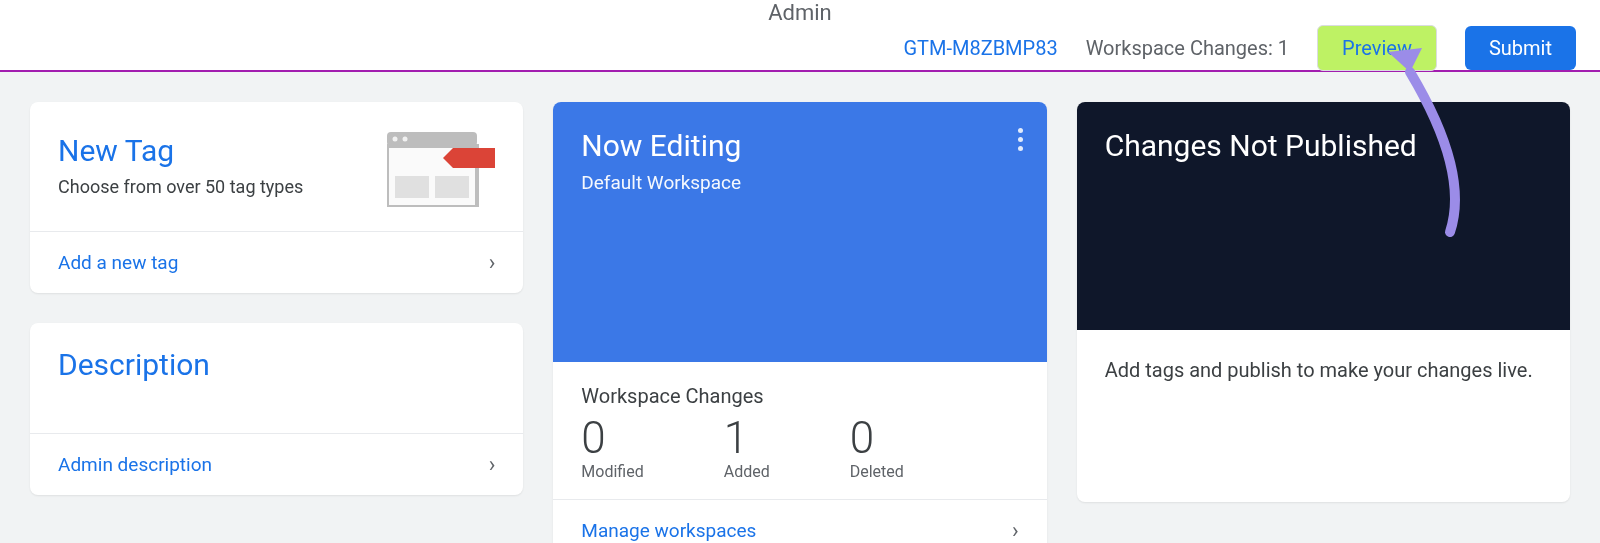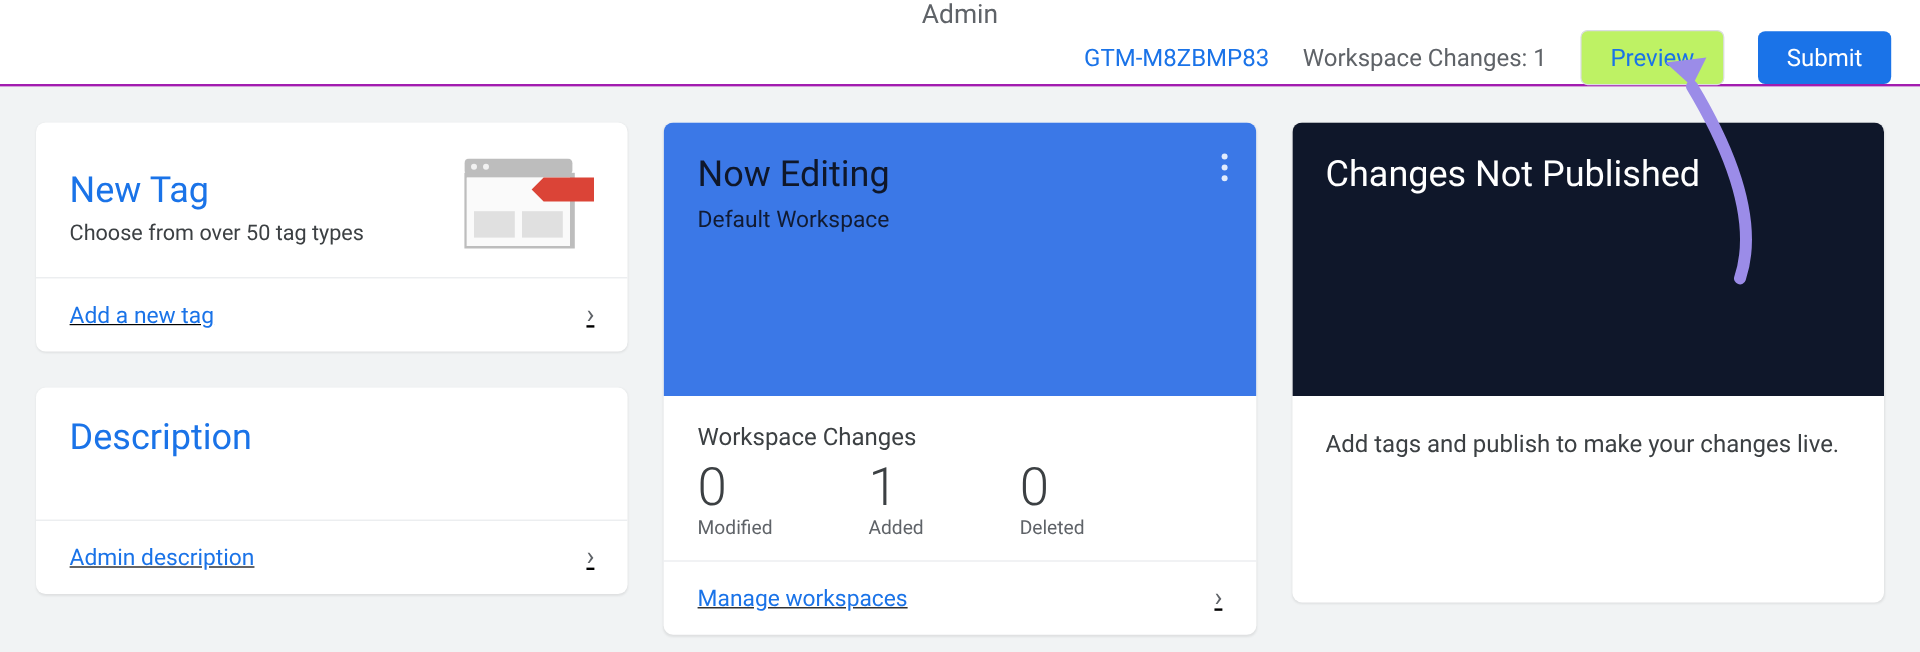--- a/index.html
+++ b/index.html
@@ -89,53 +89,52 @@
       color: #3c4043;
       line-height: 1.4;
     }
     .card-footer {
       border-top: 1px solid #e8eaed;
       padding: 18px 28px;
       display: flex;
       align-items: center;
       justify-content: space-between;
       cursor: pointer;
-      text-decoration: underline;
     }
     .card-footer .link {
       color: #1a73e8;
       font-size: 19px;
     }
     .chevron {
       color: #5f6368;
       font-size: 22px;
     }
     .newtag-body {
       display: flex;
-      align-items: flex-end;
+      align-items: center;
       gap: 20px;
       min-height: 110px;
     }
     .newtag-text {
       flex: 1;
     }
     .tag-icon {
       width: 108px;
       height: 75px;
       flex-shrink: 0;
       margin-top: 6px;
     }
     .desc-body {
       min-height: 110px;
     }
     .editing-header {
       background: #3b78e7;
-      color: #0f172a;
+      color: #ffffff;
       padding: 26px 28px;
-      height: 228px;
+      height: 260px;
       position: relative;
     }
     .editing-title {
       font-size: 30px;
       font-weight: 400;
     }
     .editing-sub {
       font-size: 19px;
       margin-top: 8px;
       opacity: 0.95;

